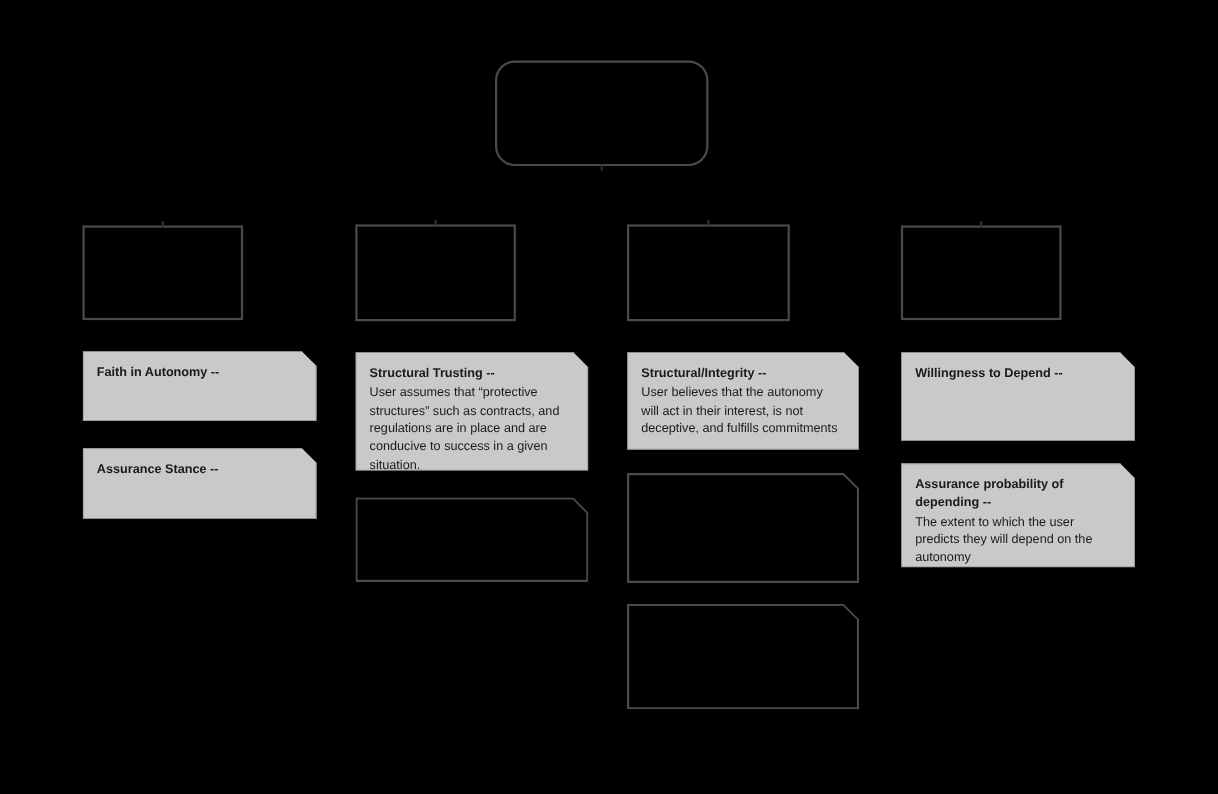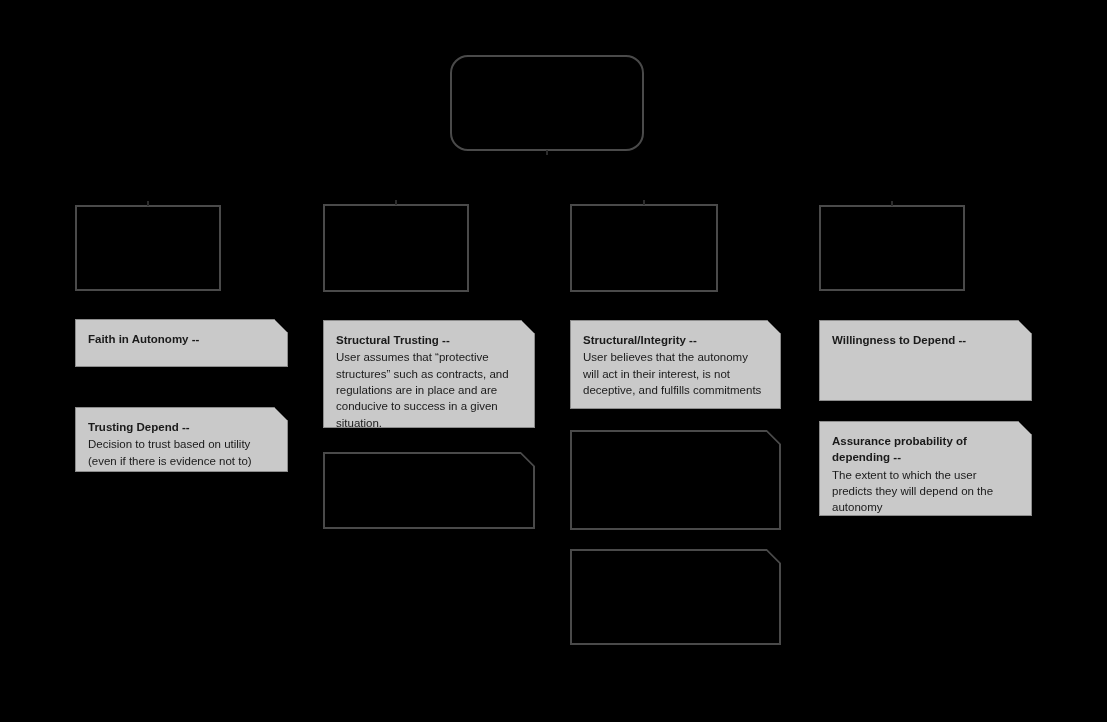--- a/index.html
+++ b/index.html
@@ -123,26 +123,25 @@
         <span class="category-label"></span>
       </div>
       <div class="connector-stub" style="left: 643px; top: 200px; height: 5px;"></div>
       <div class="category-box" style="left: 819px; top: 205px; width: 146px; height: 86px;">
         <span class="category-label"></span>
       </div>
       <div class="connector-stub" style="left: 891px; top: 201px; height: 5px;"></div>
     </div>
 
   <div id="notes-layer">
-      <div class="note filled" style="left: 75px; top: 319px; width: 213px; height: 48px;">
+      <div class="note filled" style="left: 75px; top: 319px; width: 213px; height: 64px;">
         <span class="note-title">Faith in Autonomy --</span>
       </div>
       <div class="note filled" style="left: 75px; top: 407px; width: 213px; height: 65px;">
-        <span class="note-title">Trusting Depend --</span>
-        <span class="note-body">Decision to trust based on utility (even if there is evidence not to)</span>
+        <span class="note-title">Assurance Stance --</span>
       </div>
       <div class="note filled" style="left: 323px; top: 320px; width: 212px; height: 108px;">
         <span class="note-title">Structural Trusting --</span>
         <span class="note-body">User assumes that “protective structures” such as contracts, and regulations are in place and are conducive to success in a given situation.</span>
       </div>
       <div class="note empty" style="left: 323px; top: 452px; width: 212px; height: 77px;">
         <svg class="note-outline" viewBox="0 0 212 77" width="212" height="77">
           <polygon points="1,1 198,1 211,14 211,76 1,76"></polygon>
         </svg>
       </div>

